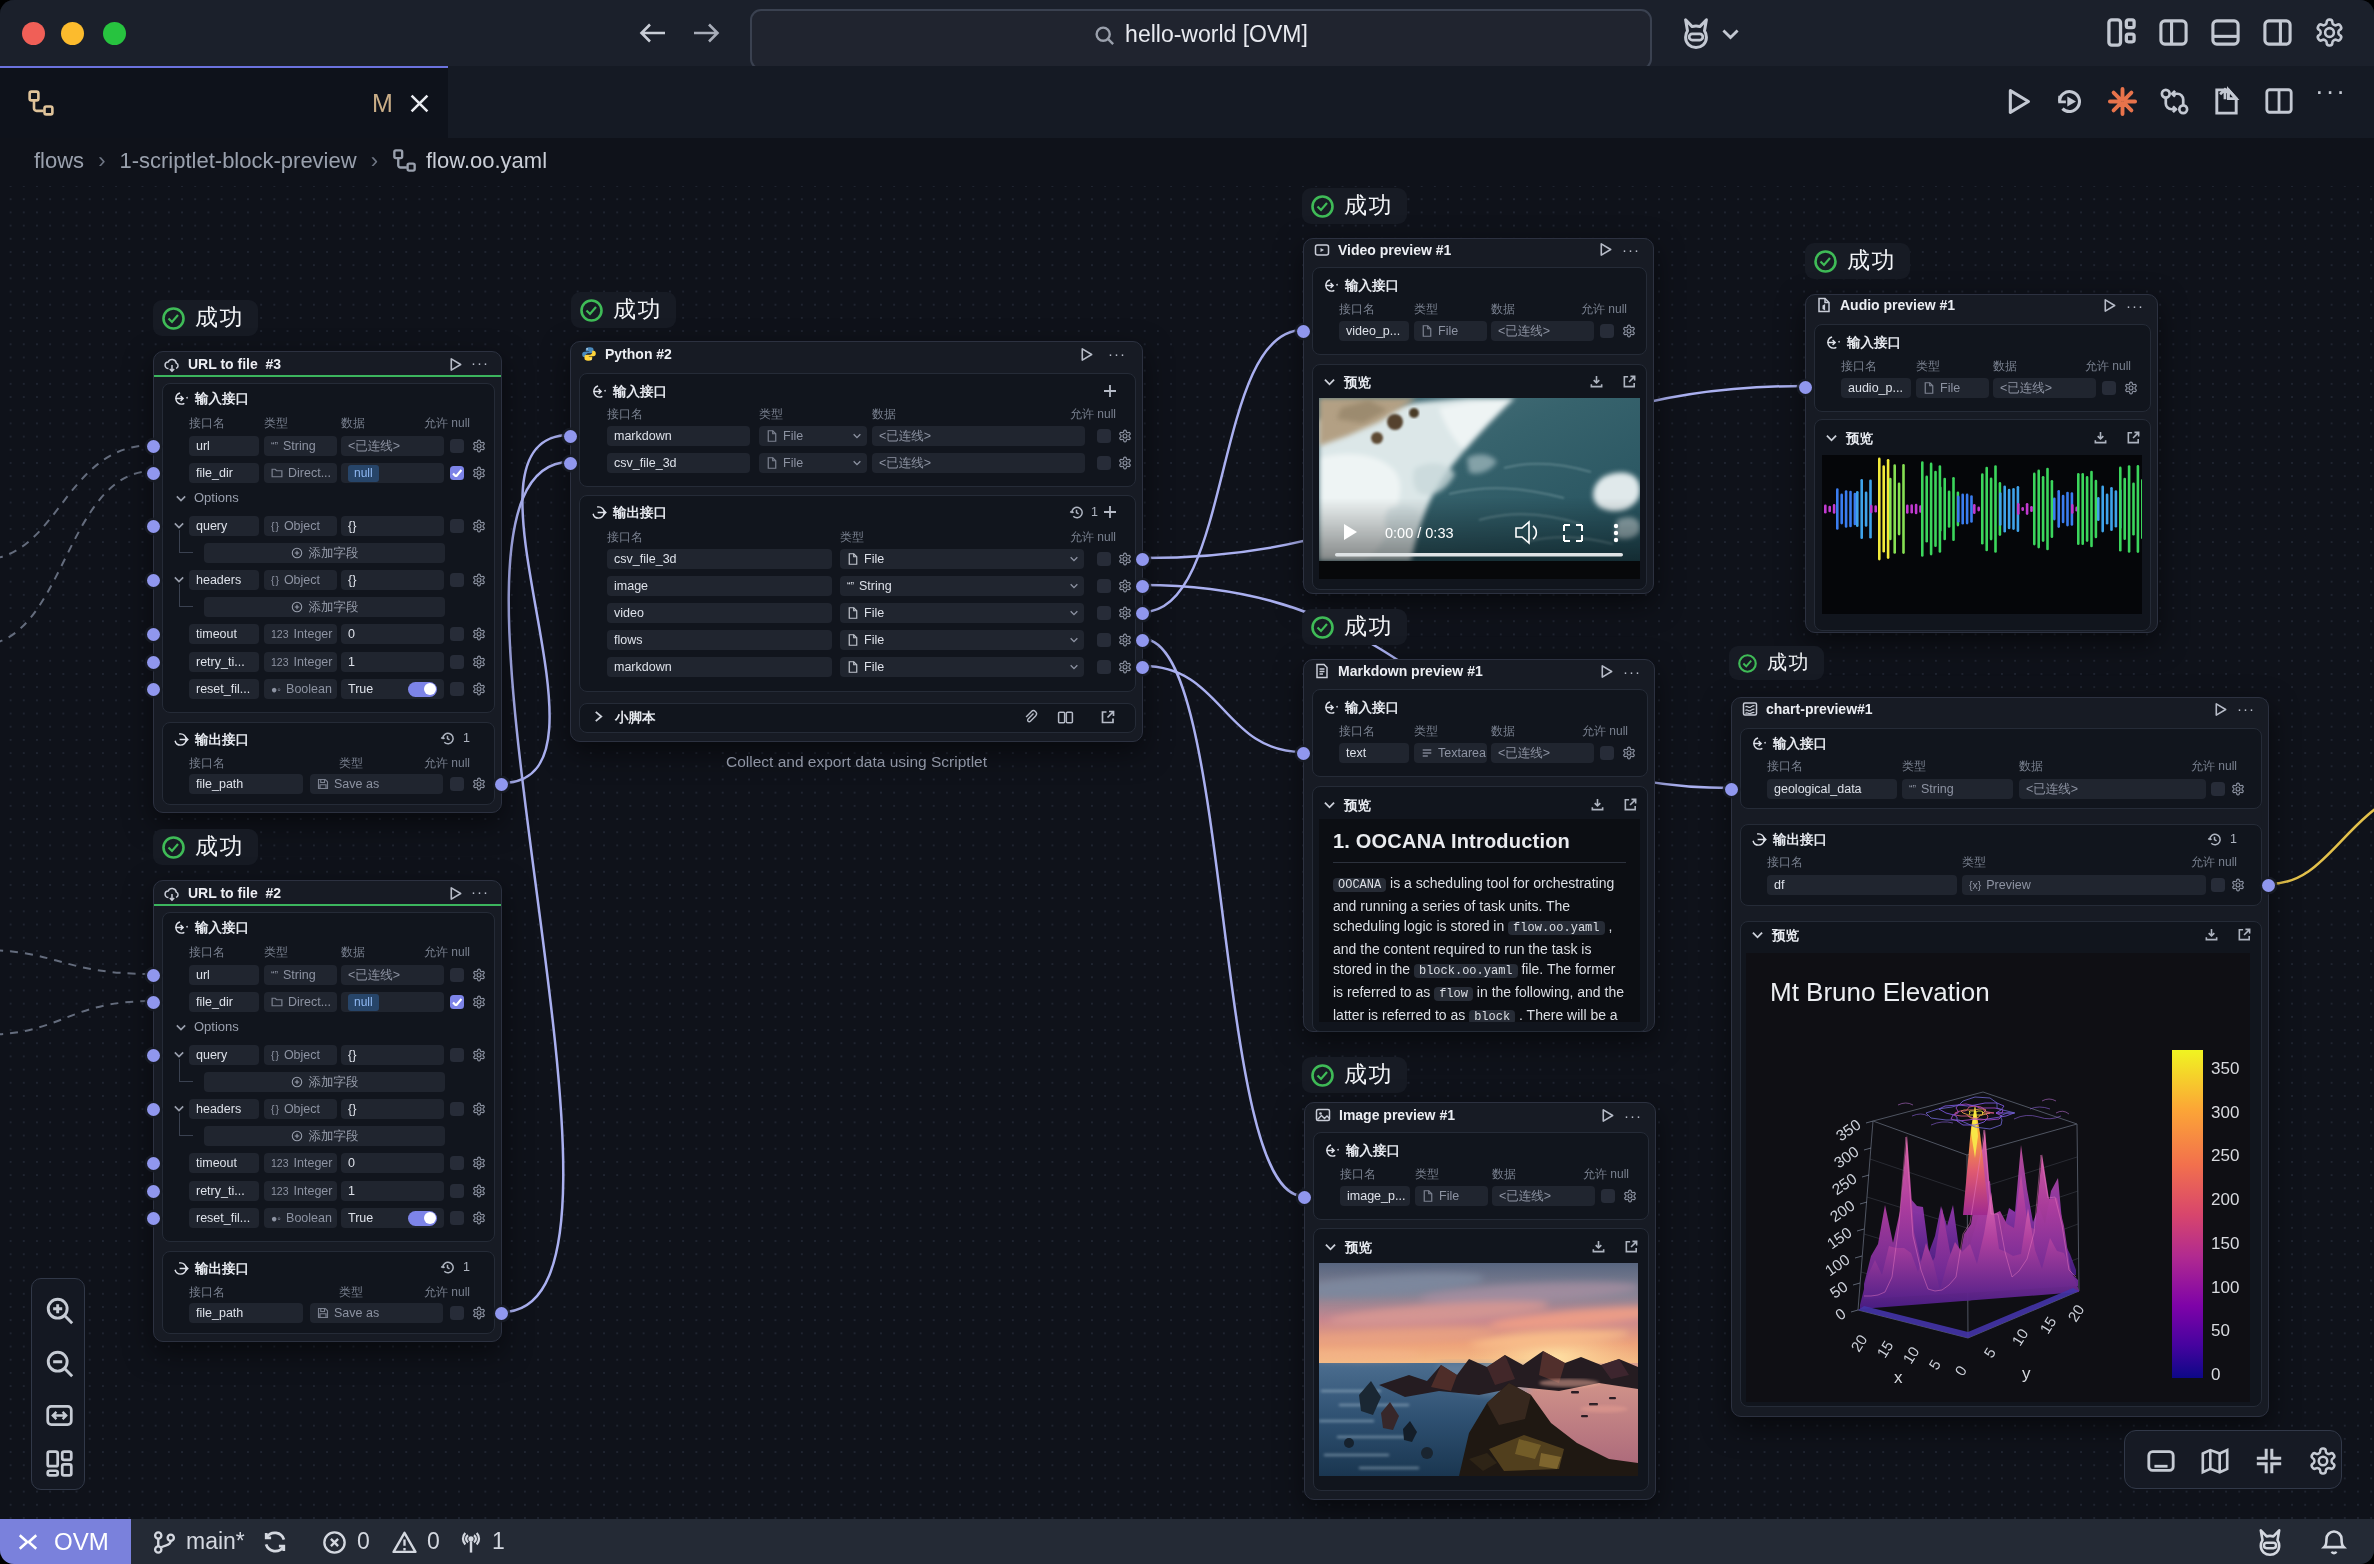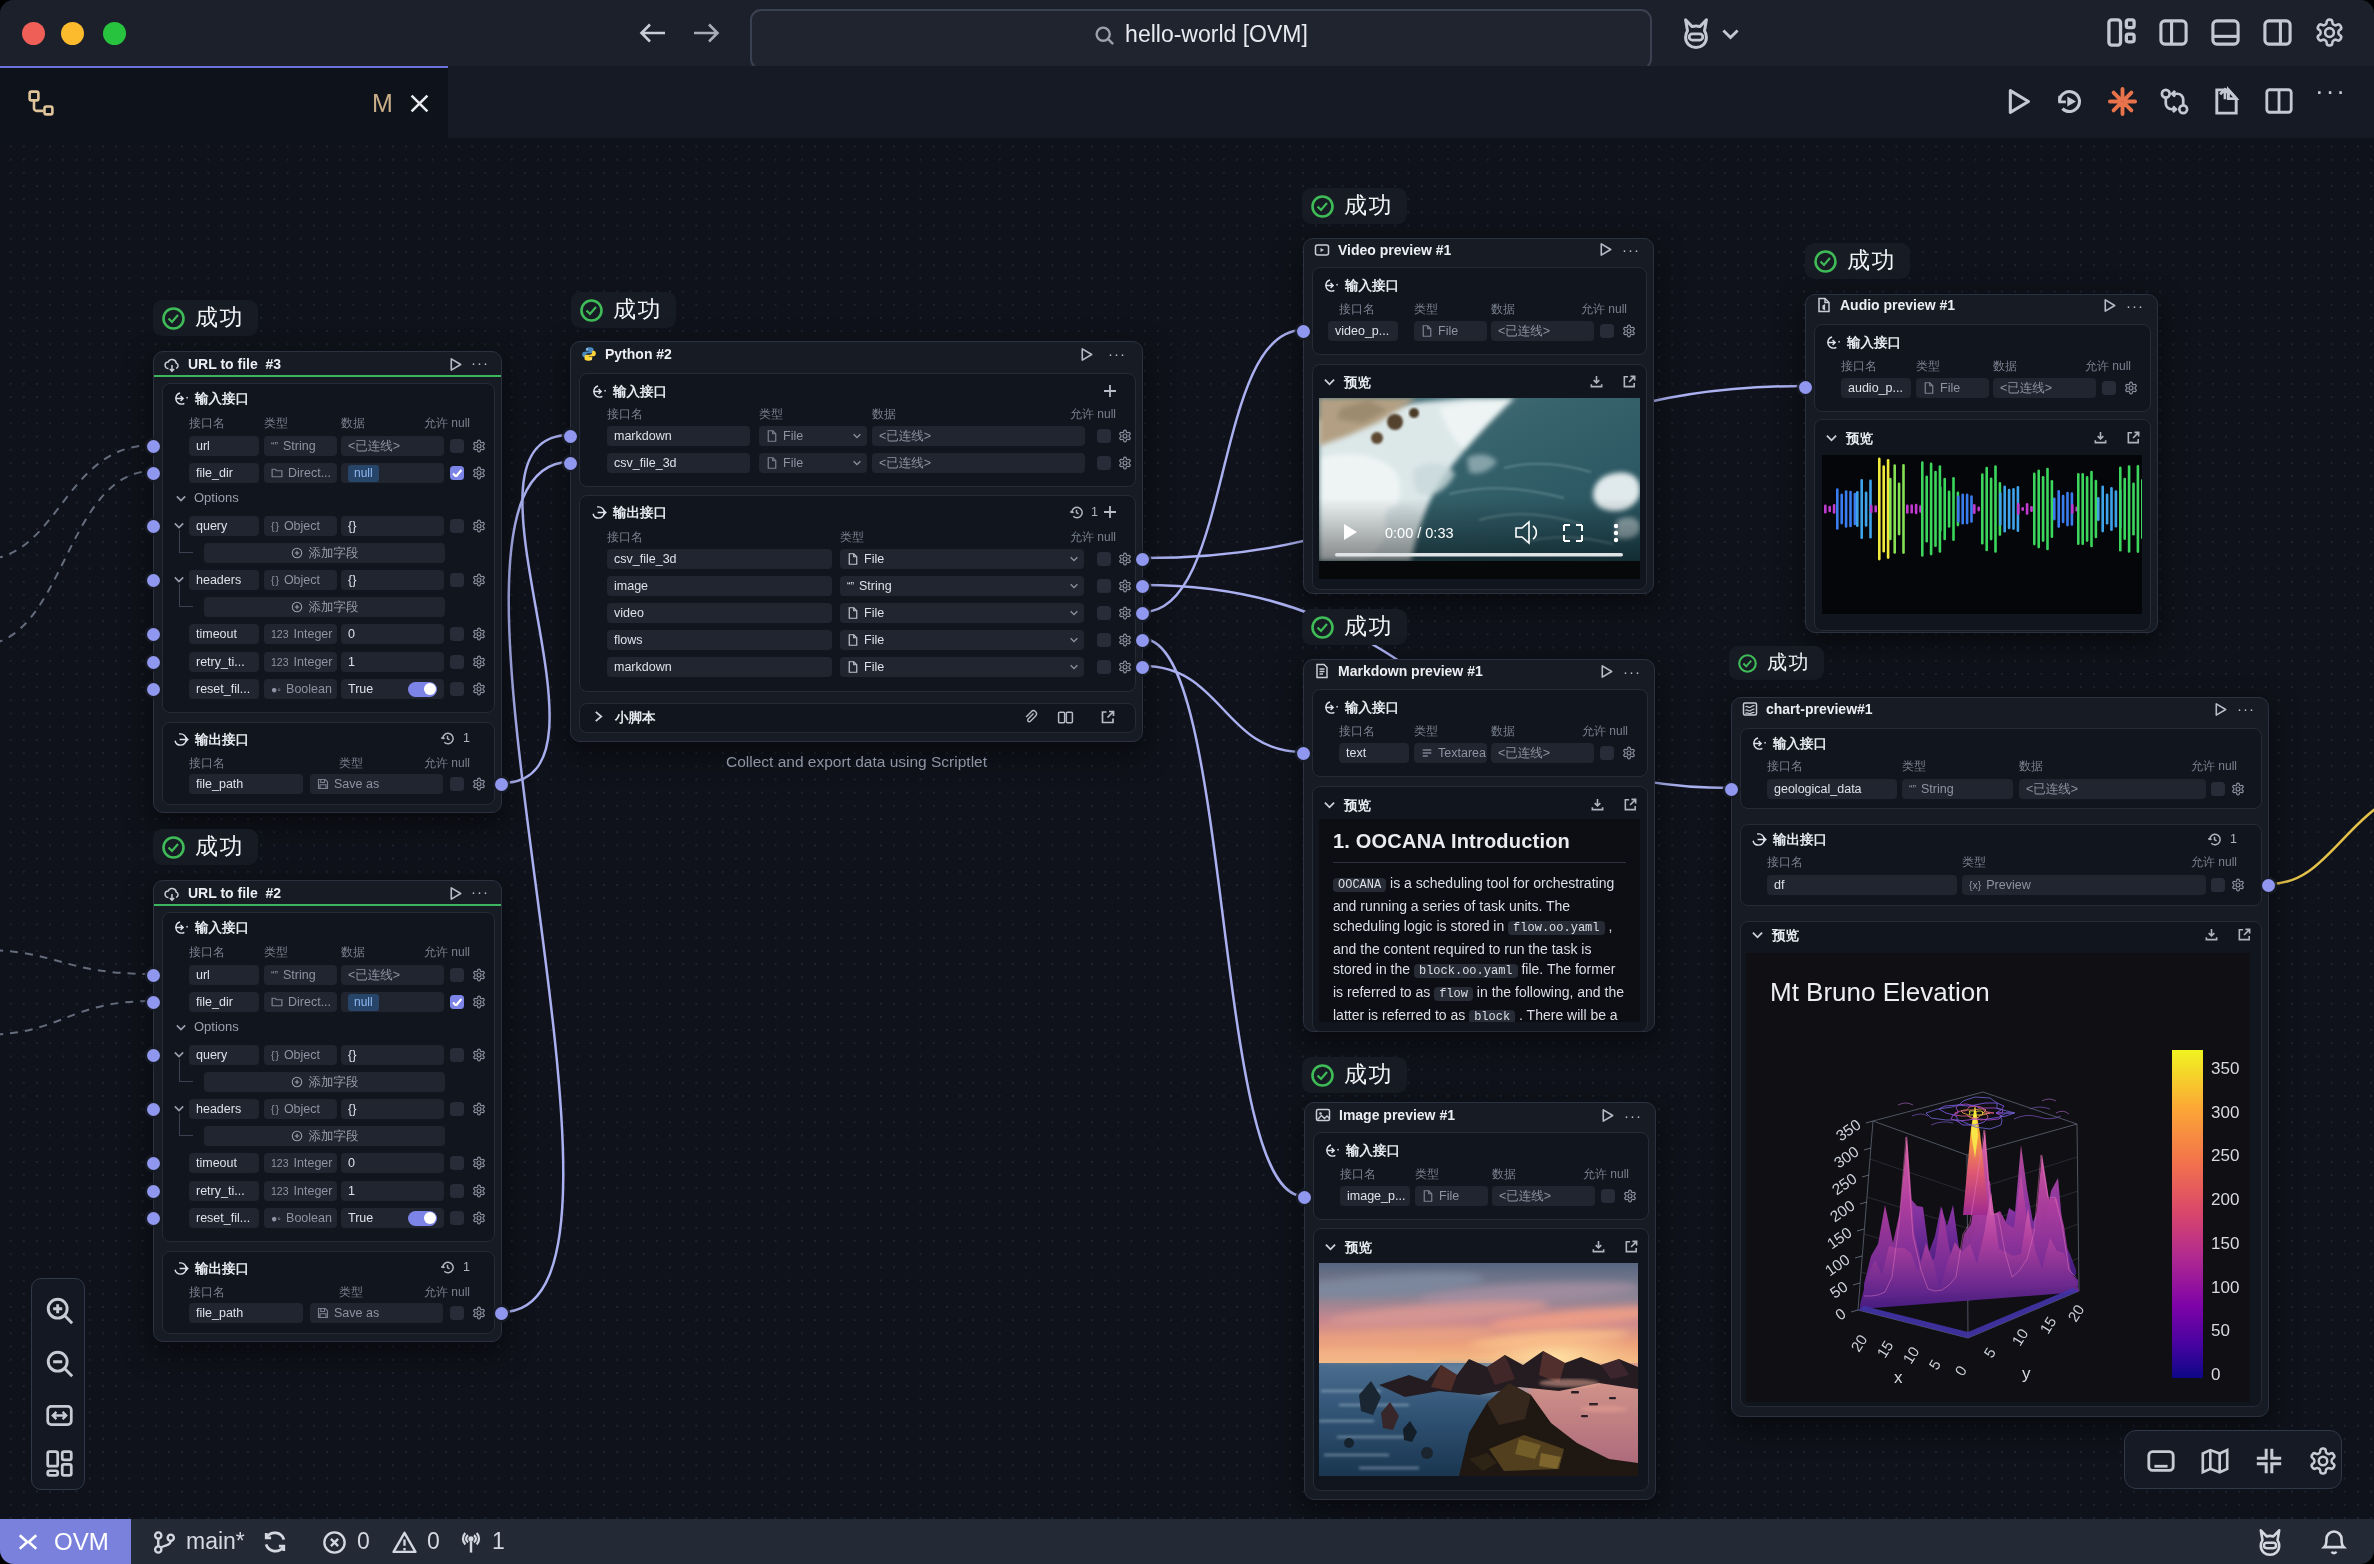--- a/index.html
+++ b/index.html
@@ -325,20 +325,23 @@
       </svg>
 <svg class="ticon" style="position:absolute;left:2211px;top:20px" width="31" height="31" viewBox="0 0 16 16">
         <use href="#i-fexp"></use>
       </svg>
 <svg class="ticon" style="position:absolute;left:2264px;top:20px" width="30" height="30" viewBox="0 0 16 16">
         <use href="#i-split"></use>
       </svg>
 <div class="ticon" style="position:absolute;left:2315px;top:10px;font-size:26px;letter-spacing:2px;color:#c3c8d2">···</div>
 </div>
 
+<div class="bc"><span style="margin-left:34px">flows</span><span style="margin:0 14px;color:#6f7684">›</span><span>1-scriptlet-block-preview</span><span style="margin:0 14px;color:#6f7684">›</span><svg style="vertical-align:-5px;margin-right:9px" width="25" height="25" viewBox="0 0 16 16" color="#99a0ad">
+        <use href="#i-flow"></use>
+      </svg><span style="color:#c9cdd6">flow.oo.yaml</span></div>
 
 <div class="sb">
 <div class="ovm">
         <svg style="position:absolute;left:16px;top:11px" width="24" height="24" viewBox="0 0 16 16">
           <path d="M2.5 3.5L7.5 8l-5 4.5M13.5 3.5L8.5 8l5 4.5" fill="none" stroke="#fff" stroke-width="1.7"></path>
         </svg>
         <span style="position:absolute;left:54px;line-height:45px;font-size:24px">OVM</span>
       </div>
 <svg class="sbit" style="left:152px;top:11px" width="25" height="25" viewBox="0 0 16 16" color="#d4d8e0">
         <use href="#i-branch"></use>
@@ -933,21 +936,21 @@
 <div class="pnl" style="left:8px;top:28px;width:335px;height:88px"></div>
         <svg class="sic" style="left:20px;top:39px" viewBox="0 0 16 16">
           <use href="#i-in"></use>
         </svg>
         <span class="sec" style="left:41px;top:39px">输入接口</span>
         <span class="hl" style="left:35px;top:63px">接口名</span>
         <span class="hl" style="left:110px;top:63px">类型</span>
         <span class="hl" style="left:187px;top:63px">数据</span>
         <span class="hl" style="right:26px;top:63px">允许 null</span>
         <div class="rw" style="top:82px">
-          <div class="pl" style="left:24px;width:70px">video_p...</div>
+          <div class="pl" style="left:35px;width:70px">video_p...</div>
           <div class="pl mut" style="left:110px;width:73px">
             <svg class="pi" viewBox="0 0 16 16">
               <use href="#i-file"></use>
             </svg>
             <span>File</span>
           </div>
           <div class="pl mut" style="left:187px;width:103px">&lt;已连线&gt;</div>
           <div class="cb" style="left:296px"></div>
           <svg class="gr" style="left:318px" viewBox="0 0 16 16">
             <use href="#i-gear"></use>

